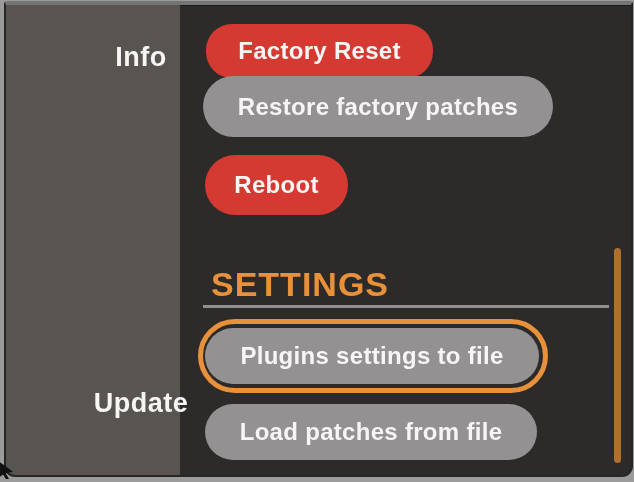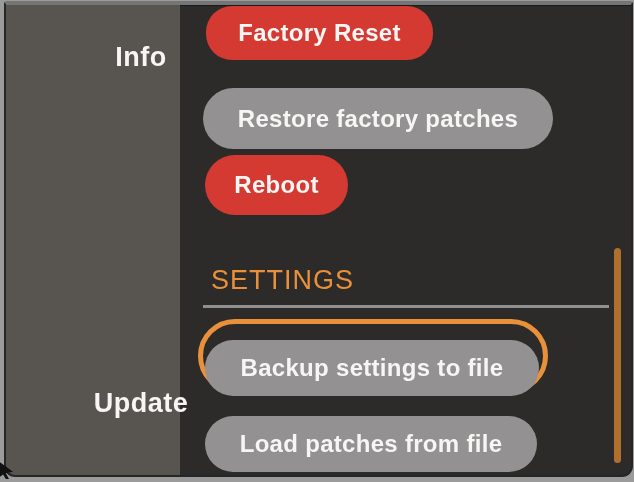--- a/index.html
+++ b/index.html
@@ -31,24 +31,24 @@
     left:10px;width:152px;height:66px;line-height:66px;
     background:var(--selected-bg,#8d8b89);
   }
   .main{position:absolute;left:174px;top:0;right:0;bottom:0;}
   .btn{
     position:absolute;display:flex;align-items:center;justify-content:center;
     color:var(--text,#f7f6f5);font-weight:bold;font-size:24px;
     letter-spacing:0.3px;cursor:pointer;white-space:nowrap;box-sizing:border-box;
   }
   .btn.danger{background:var(--danger,#d43a31);}
-  .btn.neutral{background:var(--neutral-btn,#949192);margin-top:12px;}
+  .btn.neutral{background:var(--neutral-btn,#949192);}
   .section-title{
     position:absolute;color:var(--accent,#e8913a);
-    font-weight:normal;font-size:27px;letter-spacing:1px;
+    font-weight:bold;font-size:34px;letter-spacing:1px;
   }
   .divider{position:absolute;background:var(--divider,#8f8f8f);}
   .focus-ring{
     position:absolute;left:192px;top:314px;width:350px;height:74px;
     border:5px solid var(--accent,#e8913a);border-radius:40px;
     box-sizing:border-box;pointer-events:none;
   }
   .scroll-thumb{
     position:absolute;left:608px;top:243px;width:7px;height:215px;
     border-radius:4px;background:var(--scrollbar,#b06f2b);cursor:pointer;
@@ -64,33 +64,33 @@
 
 <div class="window">
 
   <div class="sidebar">
     <div class="side-item" style="top:32px;height:40px;line-height:40px;">Info</div>
     <div class="side-item" style="top:378px;height:40px;line-height:40px;">Update</div>
   </div>
 
   <div class="main">
 
-    <button class="btn danger" style="left:26px;top:1px;width:227px;height:54px;border:none;border-radius:26px;">Factory Reset</button>
+    <button class="btn danger" style="left:26px;top:19px;width:227px;height:54px;border:none;border-radius:26px;">Factory Reset</button>
 
     <button class="btn neutral" style="left:23px;top:71px;width:350px;height:61px;border:none;border-radius:31px;">Restore factory patches</button>
 
     <button class="btn danger" style="left:25px;top:150px;width:143px;height:60px;border:none;border-radius:31px;">Reboot</button>
 
     <div class="section-title" style="left:31px;top:260px;">SETTINGS</div>
 
     <div class="divider" style="left:23px;top:300px;width:406px;height:3px;"></div>
 
     <div class="focus-ring" style="left:18px;top:314px;"></div>
 
-    <button class="btn neutral" style="left:25px;top:323px;width:334px;height:56px;border:none;border-radius:28px;">Backup settings to file</button>
+    <button class="btn neutral" style="left:25px;top:323px;width:334px;height:56px;border:none;border-radius:28px;">Plugins settings to file</button>
 
     <button class="btn neutral" style="left:25px;top:399px;width:332px;height:56px;border:none;border-radius:28px;">Load patches from file</button>
 
     <div class="scroll-thumb" style="left:434px;"></div>
   </div>
 
 </div>
 
 <div class="cursor"></div>
 

